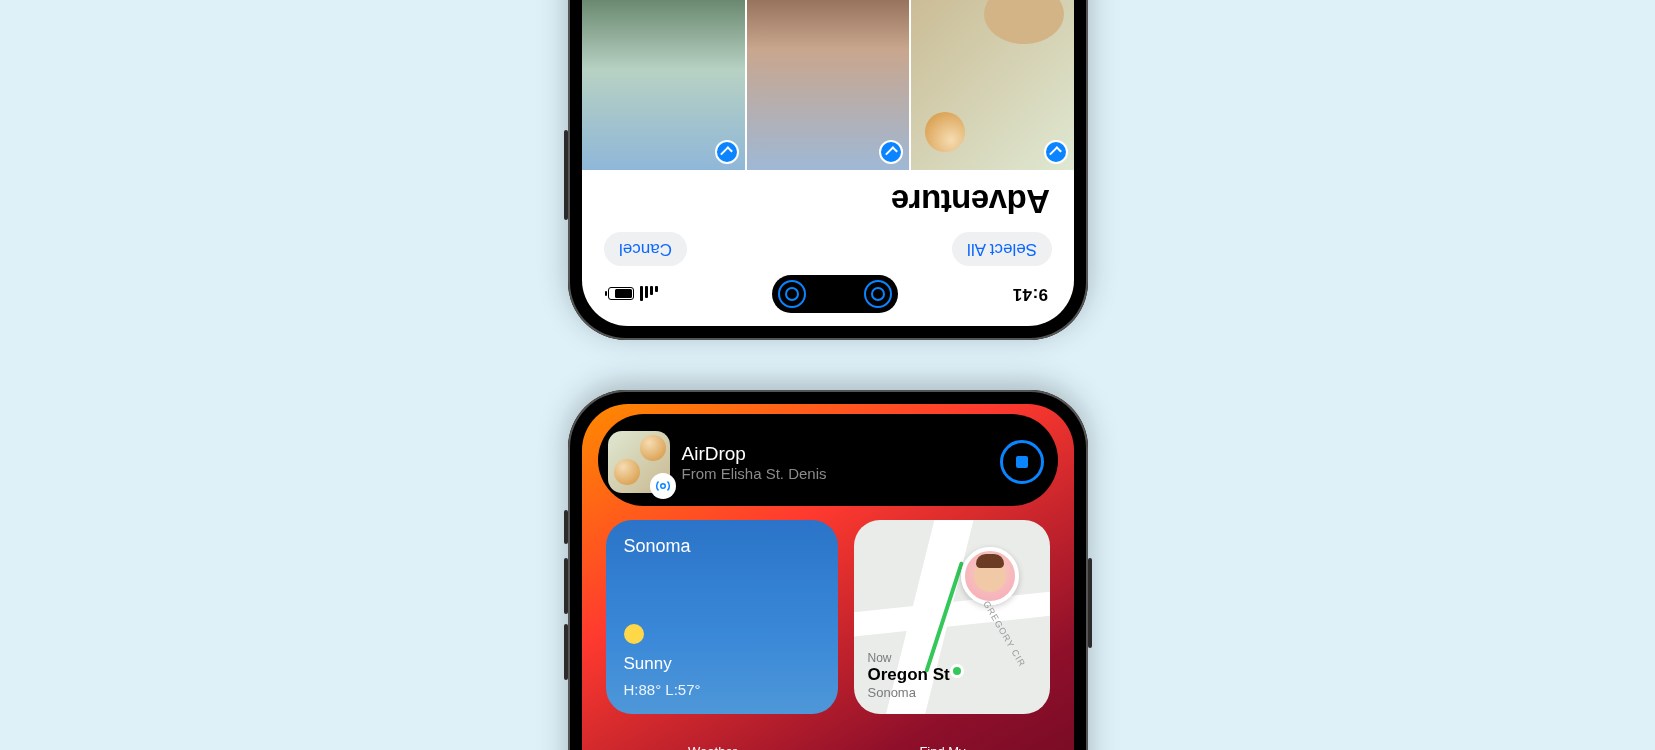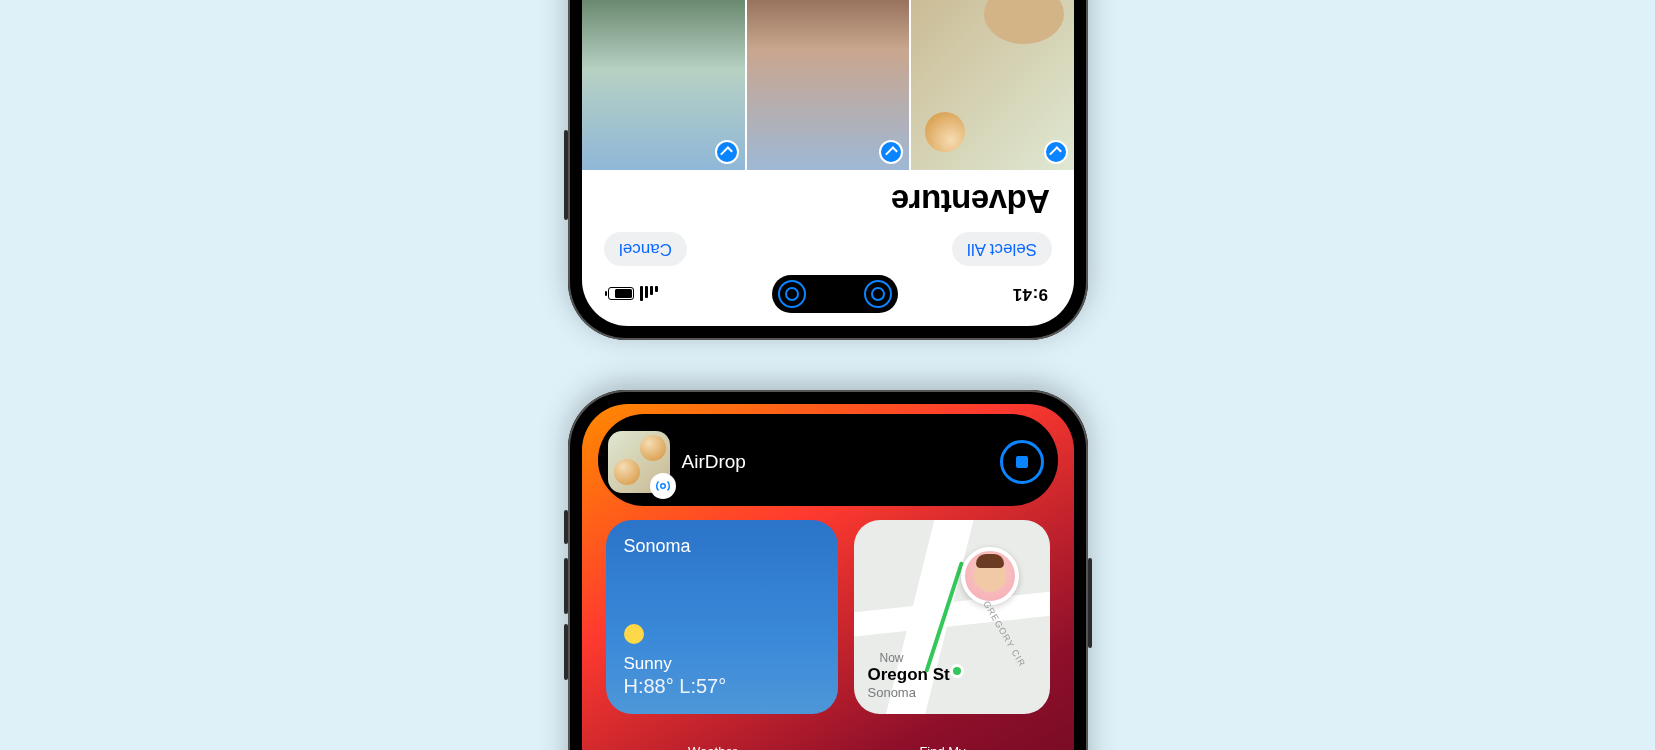--- a/index.html
+++ b/index.html
@@ -141,41 +141,41 @@
     display:flex; gap:16px;
   }
   .widget{ flex:1; height:194px; border-radius:26px; position:relative; overflow:hidden; color:#fff;}
   .weather-w{
     background: linear-gradient(180deg,#2b74c9 0%,#3a88d8 60%,#4e97d8 100%);
     padding:16px 18px;
   }
   .w-loc{font-size:18px;font-weight:500;}
   .w-temp{font-size:56px;font-weight:300;line-height:1;margin-top:2px;}
   .w-cond{position:absolute;left:18px;bottom:40px;font-size:17px;}
-  .w-hl{position:absolute;left:18px;bottom:16px;font-size:20px;opacity:0.9;margin-top:36px;}
+  .w-hl{position:absolute;left:18px;bottom:16px;font-size:15px;opacity:0.9;margin-top:36px;}
   .sun-ico{position:absolute;left:18px;bottom:70px;width:20px;height:20px;border-radius:50%;background:#ffd84a;box-shadow:0 0 0 3px rgba(255,216,74,0.0);}
   .sun-ico::before,.sun-ico::after{content:"";position:absolute;background:#ffd84a;}
 
   .findmy-w{ background:#e9ece9; }
   .road1{position:absolute;left:24%;top:-10%;width:38px;height:160%;background:#fff;transform:rotate(14deg);border-radius:10px;}
   .road2{position:absolute;left:-10%;top:40%;width:160%;height:24px;background:#fff;transform:rotate(-6deg);border-radius:8px;}
   .route{position:absolute;left:45%;top:20%;width:4px;height:60%;background:#34c759;border-radius:3px;transform:rotate(18deg);}
   .dot-end{position:absolute;left:49%;top:74%;width:14px;height:14px;background:#34c759;border:3px solid #fff;border-radius:50%;}
   .memoji-pin{
     position:absolute;left:55%;top:14%;width:58px;height:58px;border-radius:50%;
     background:radial-gradient(circle at 50% 40%,#f9cfc0,#f5a8b8);
     border:4px solid #fff; box-shadow:0 2px 6px rgba(0,0,0,0.2);
     display:flex;align-items:center;justify-content:center;
   }
   .memoji-pin .face{width:32px;height:32px;border-radius:50%;background:#f2c9a7;position:relative;}
   .memoji-pin .face::before{content:"";position:absolute;top:-6px;left:2px;right:2px;height:14px;background:#6b3b23;border-radius:14px 14px 6px 6px;}
   .fm-label{
     position:absolute;left:14px;bottom:14px;color:#000;
   }
-  .fm-now{font-size:12px;color:#7a7a7d;margin-left:12px;}
+  .fm-now{font-size:12px;color:#7a7a7d;}
   .fm-street{font-size:17px;font-weight:700;}
   .fm-city{font-size:13px;color:#7a7a7d;}
   .street-tag{position:absolute;right:8px;top:56%;font-size:9px;color:#9a9a9d;transform:rotate(60deg);letter-spacing:1px;}
   .labels-row{position:absolute;top:340px;left:24px;right:24px;display:flex;gap:16px;}
   .labels-row div{flex:1;text-align:center;color:#fff;font-size:13px;}
 
   
   .side{position:absolute;background:#2b2b2b;border-radius:3px;}
   .phone-top .side.r{right:-4px;top:120px;width:4px;height:90px;}
   .phone-bottom .side.l1{left:-4px;top:120px;width:4px;height:34px;}
@@ -247,20 +247,21 @@
           <div class="airdrop-badge">
             <svg viewBox="0 0 24 24" fill="none" stroke="#0a84ff" stroke-width="2">
               <circle cx="12" cy="12" r="3"></circle>
                 <path d="M6 18a8.5 8.5 0 0 1 0-12"></path>
                 <path d="M18 6a8.5 8.5 0 0 1 0 12"></path>
             </svg>
           </div>
         </div>
         <div class="di-text">
           <div class="di-title">AirDrop</div>
+          <div class="di-sub">From Elisha St. Denis</div>
         </div>
         <div class="stop-btn">
             <div class="sq"></div>
           </div>
       </div>
 
       <div class="widgets">
         <div class="widget weather-w">
           <div class="w-loc">Sonoma</div>
           <div class="sun-ico"></div>

